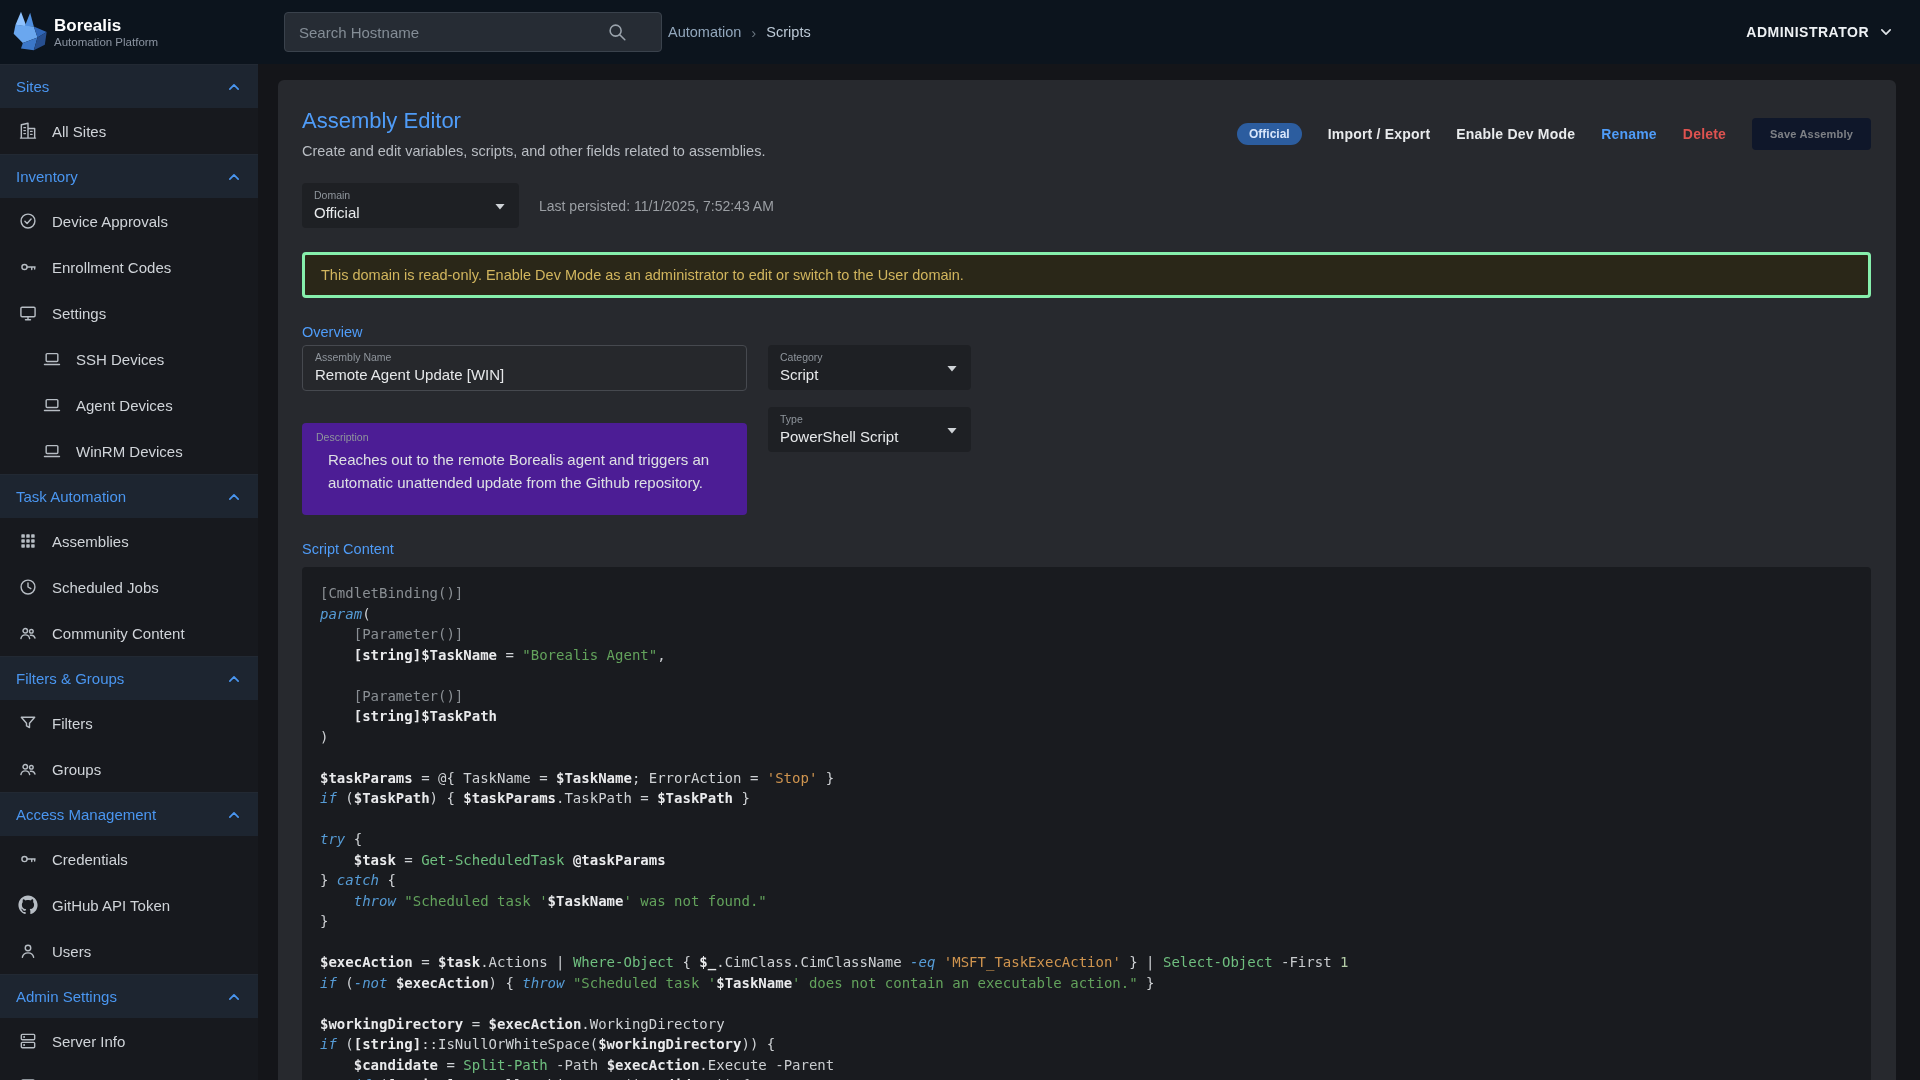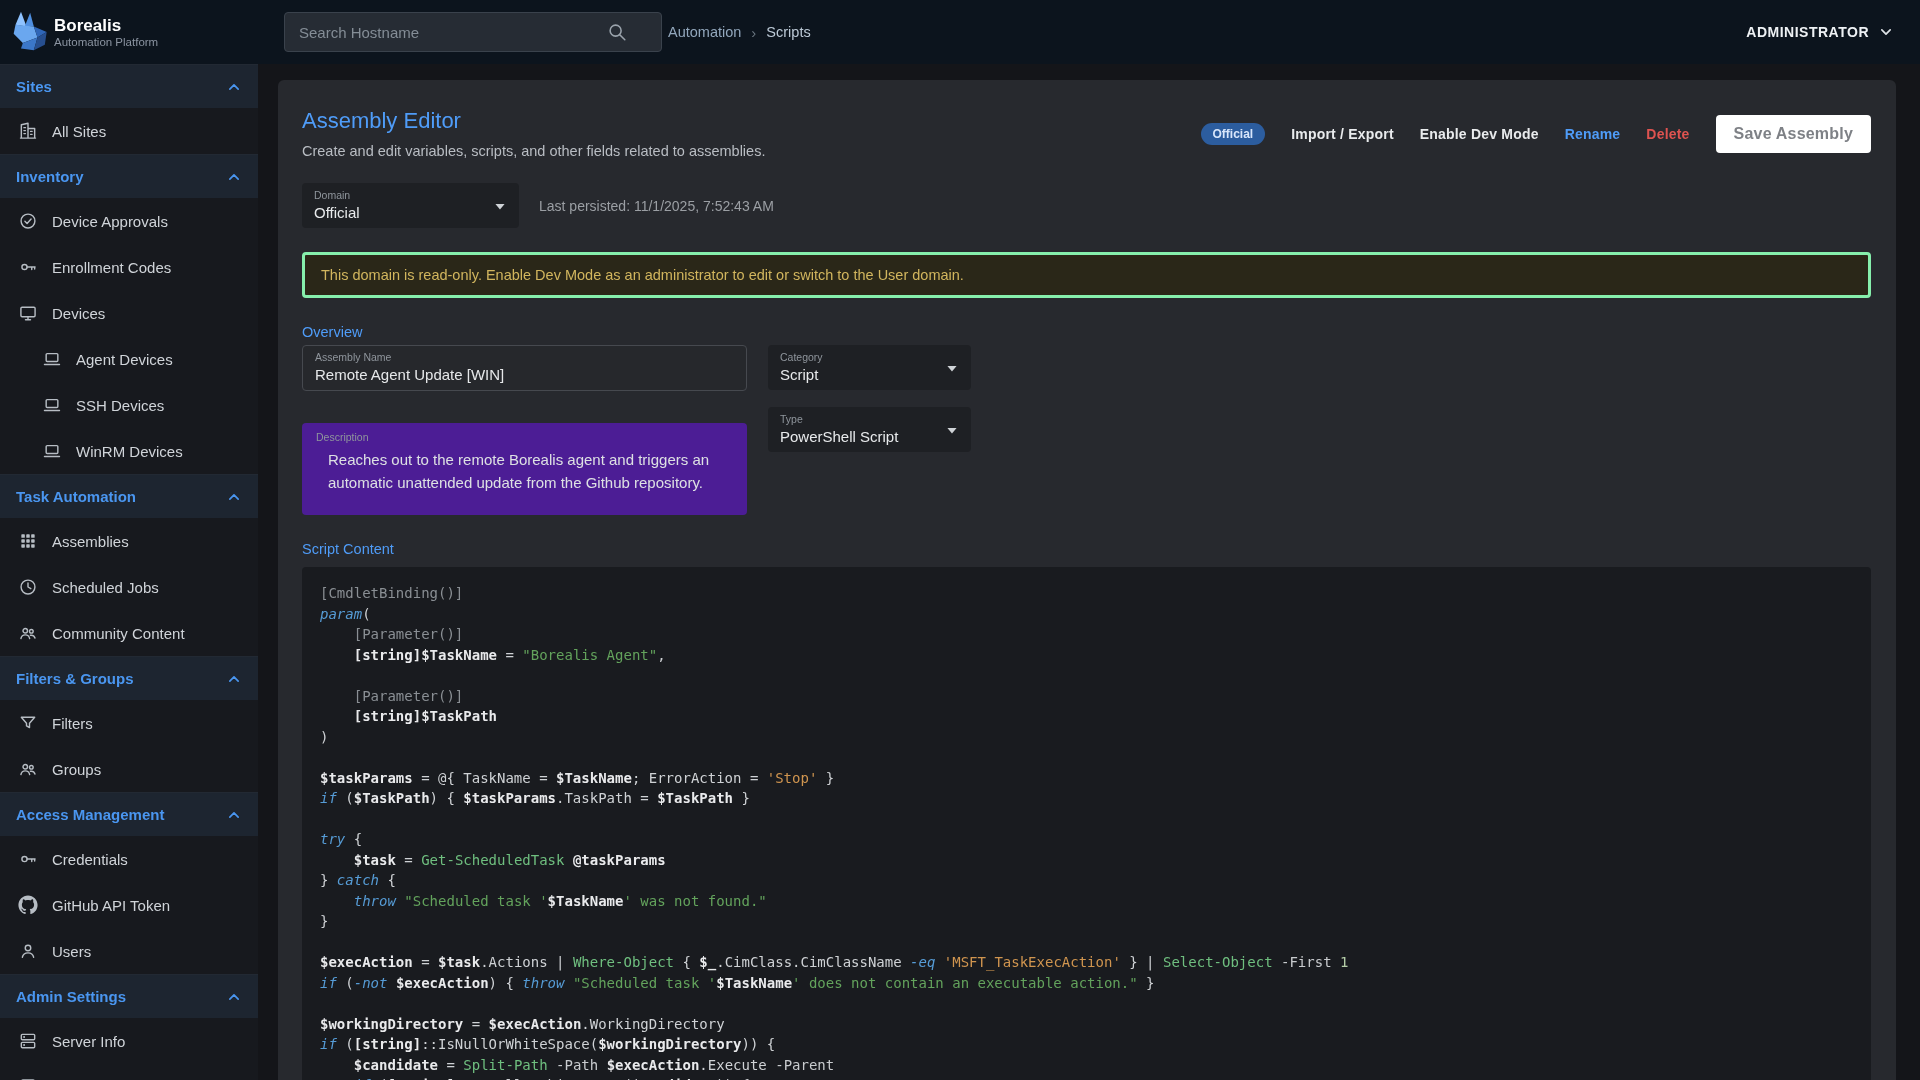--- a/index.html
+++ b/index.html
@@ -23,21 +23,21 @@
   .crumb.current{color:#bcc9d6;cursor:default;}
   .crumb-sep{color:#69757f;font-size:15px;}
   .usermenu{margin-left:auto;margin-right:24px;display:flex;align-items:center;gap:7px;
     color:#eef1f4;font-weight:bold;font-size:14px;letter-spacing:.5px;cursor:pointer;}
   .chev{width:20px;height:20px;color:#dfe3e7;}
 
   
   .sidebar{position:fixed;top:64px;left:0;width:258px;height:1016px;background:#17191e;overflow:hidden;}
   .sb-head{height:44px;display:flex;align-items:center;justify-content:space-between;
     padding:0 14px 0 16px;background:#1d2530;border-top:1px solid #222933;cursor:pointer;}
-  .sb-head-label{color:#4a96f0;font-size:15px;font-weight:bold;}
+  .sb-head-label{color:#4a96f0;font-size:15px;font-weight:normal;}
   .sb-chev{width:20px;height:20px;color:#4a96f0;}
   .sb-item{height:46px;display:flex;align-items:center;gap:14px;padding-left:18px;
     color:#d0d4d9;font-size:15px;cursor:pointer;}
   .sb-item.indent{padding-left:42px;}
   .sb-ico{width:20px;height:20px;color:#b7bdc4;flex:none;}
   .icon{display:inline-block;}
   .icon svg{width:100%;height:100%;display:block;}
 
   
   .main{position:fixed;top:64px;left:258px;width:1662px;height:1016px;background:#141519;overflow:hidden;}
@@ -46,21 +46,21 @@
   .panel-head{display:flex;align-items:center;justify-content:space-between;}
   .page-title{color:#4f9cf8;font-size:22px;font-weight:500;}
   .page-sub{color:#b9bdc3;font-size:14.5px;margin-top:9px;}
   .head-actions{display:flex;align-items:center;gap:26px;}
   .badge{background:#2c5d9f;color:#d8e6fb;font-size:12px;font-weight:bold;
     padding:4px 12px;border-radius:12px;}
   .txt-btn{background:none;border:none;color:#e9ebed;font-weight:bold;font-size:14px;
     font-family:inherit;cursor:pointer;letter-spacing:.2px;}
   .txt-btn.blue{color:#4f9cf8;}
   .txt-btn.red{color:#df5350;}
-  .save-btn{background:#ffffff;color:#7e8186;font-weight:bold;font-size:16px;
+  .save-btn{background:#0f172a;color:#7e8186;font-weight:bold;font-size:11px;
     padding:10px 18px;border:none;border-radius:4px;font-family:inherit;letter-spacing:.2px;}
 
   .domain-row{display:flex;align-items:center;margin-top:24px;gap:20px;}
   .select-box{position:relative;background:#1e2024;border-radius:4px;
     padding:6px 38px 7px 12px;cursor:pointer;}
   .select-label{color:#8f959c;font-size:10.5px;}
   .select-value{color:#e8eaec;font-size:15px;margin-top:3px;white-space:nowrap;}
   .select-caret{position:absolute;right:8px;top:50%;transform:translateY(-50%);
     width:22px;height:22px;color:#cfd3d7;}
   .persisted{color:#9b9fa4;font-size:14px;}
@@ -182,39 +182,39 @@
       </span>
       <span>Enrollment Codes</span>
     </div>
     <div class="sb-item">
       <span class="icon sb-ico">
         <svg viewBox="0 0 24 24" fill="none" stroke="currentColor" stroke-width="1.7" stroke-linecap="round" stroke-linejoin="round">
           <rect x="3.5" y="5" width="17" height="11.5" rx="1.4"></rect>
           <path d="M9 20h6M12 16.5V20"></path>
         </svg>
       </span>
-      <span>Devices</span>
+      <span>Settings</span>
     </div>
     <div class="sb-item indent">
       <span class="icon sb-ico">
         <svg viewBox="0 0 24 24" fill="none" stroke="currentColor" stroke-width="1.7" stroke-linecap="round" stroke-linejoin="round">
           <rect x="5" y="5.5" width="14" height="9.5" rx="1.2"></rect>
           <path d="M3 18.5h18"></path>
         </svg>
       </span>
-      <span>Agent Devices</span>
+      <span>SSH Devices</span>
     </div>
     <div class="sb-item indent">
       <span class="icon sb-ico">
         <svg viewBox="0 0 24 24" fill="none" stroke="currentColor" stroke-width="1.7" stroke-linecap="round" stroke-linejoin="round">
           <rect x="5" y="5.5" width="14" height="9.5" rx="1.2"></rect>
           <path d="M3 18.5h18"></path>
         </svg>
       </span>
-      <span>SSH Devices</span>
+      <span>Agent Devices</span>
     </div>
     <div class="sb-item indent">
       <span class="icon sb-ico">
         <svg viewBox="0 0 24 24" fill="none" stroke="currentColor" stroke-width="1.7" stroke-linecap="round" stroke-linejoin="round">
           <rect x="5" y="5.5" width="14" height="9.5" rx="1.2"></rect>
           <path d="M3 18.5h18"></path>
         </svg>
       </span>
       <span>WinRM Devices</span>
     </div>

